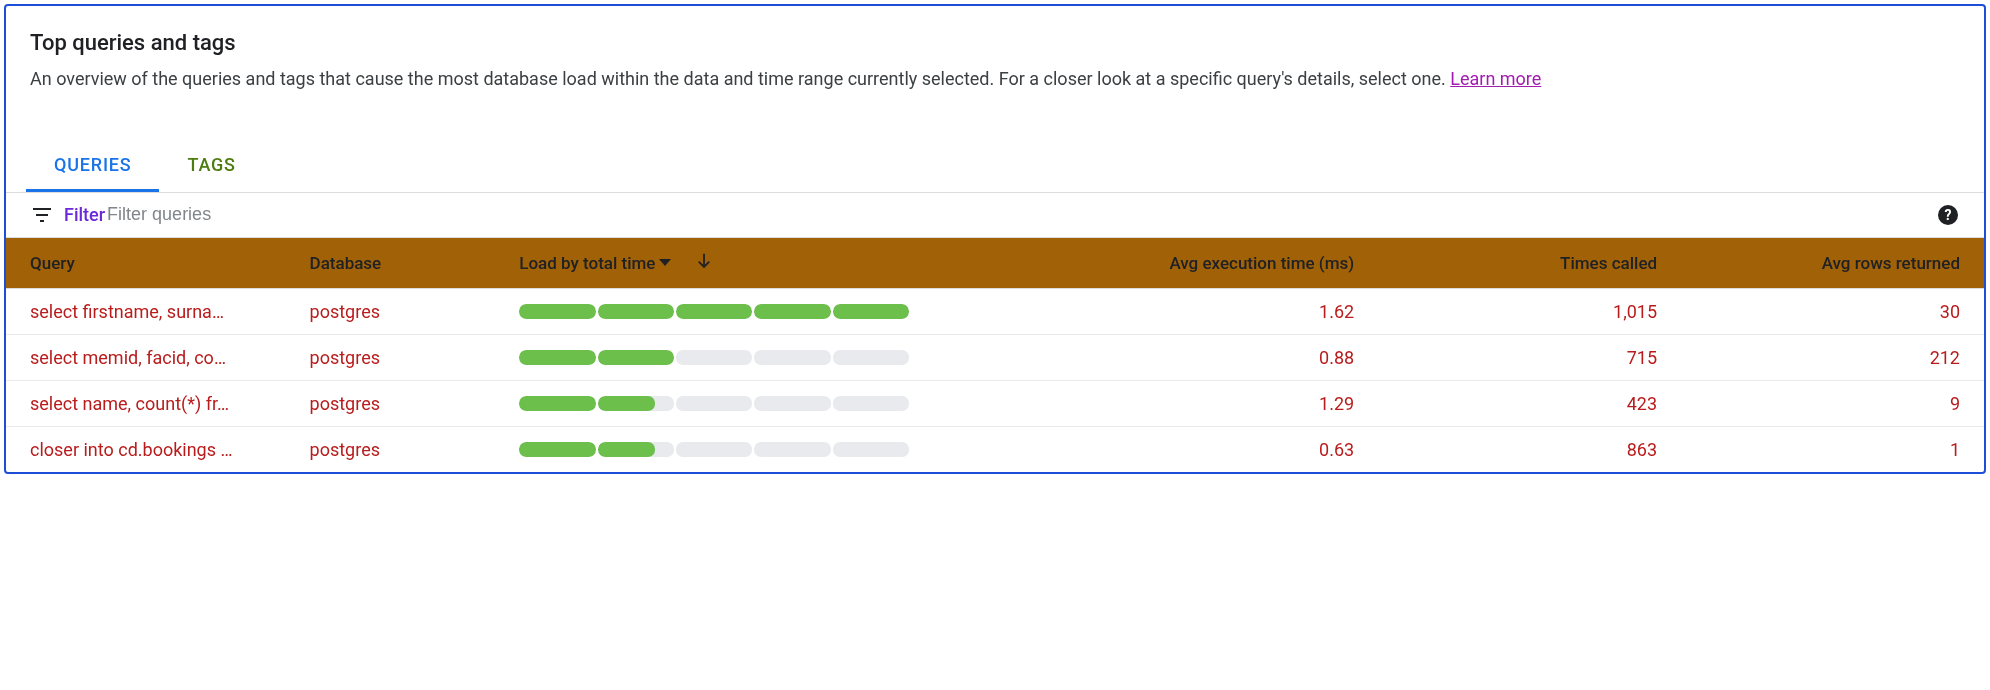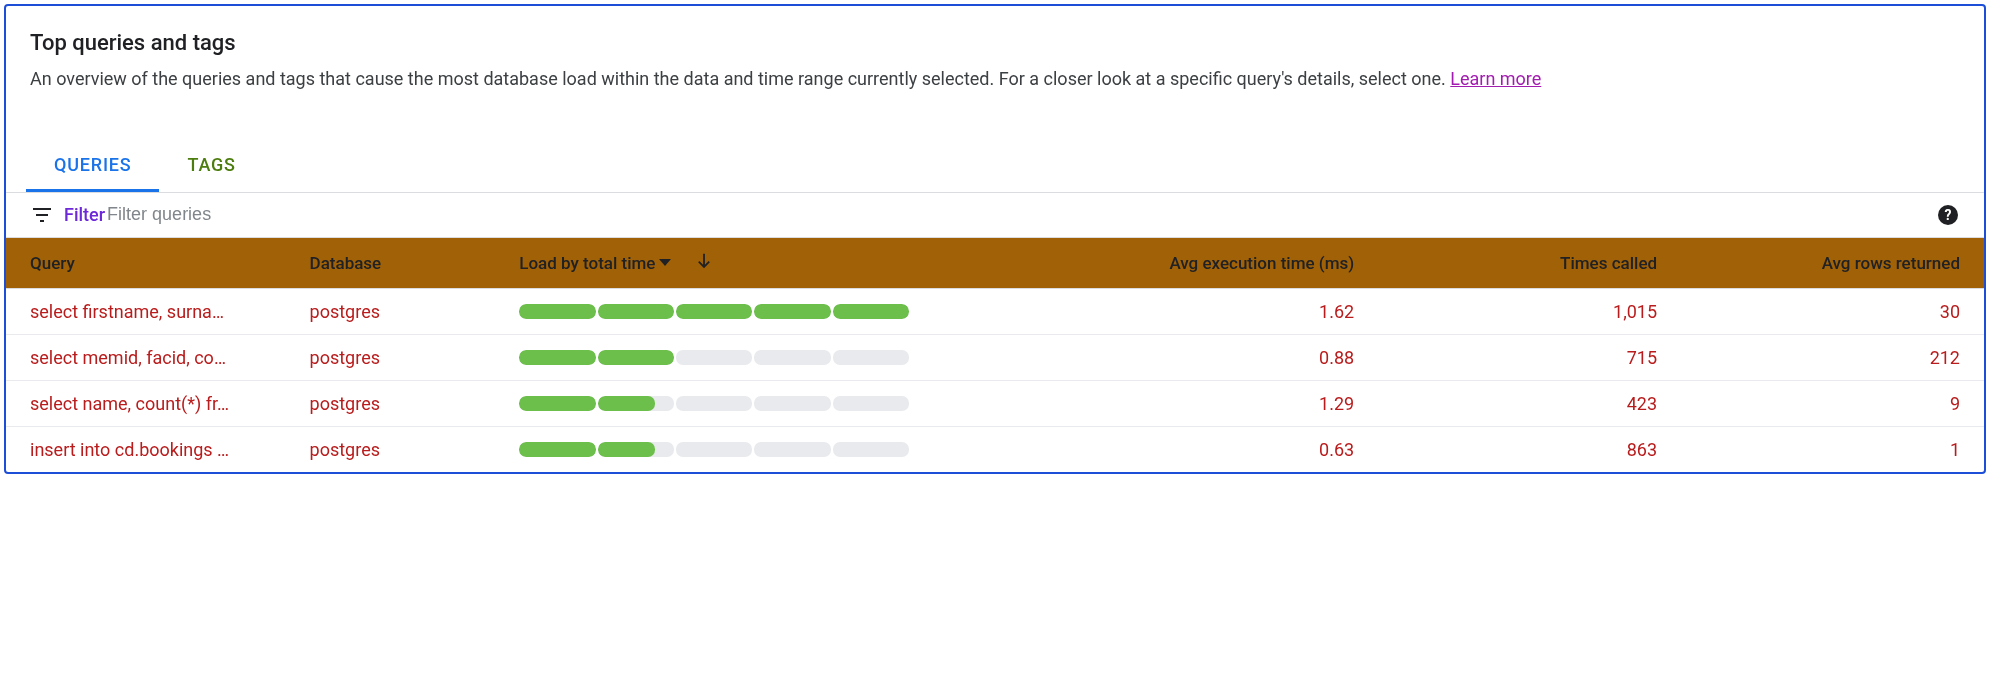--- a/index.html
+++ b/index.html
@@ -268,21 +268,21 @@
               <div class="bar-seg"></div>
               <div class="bar-seg"></div>
               <div class="bar-seg"></div>
             </div>
           </td>
           <td class="col-avgexec num">1.29</td>
           <td class="col-called num">423</td>
           <td class="col-rows num">9</td>
         </tr>
         <tr>
-          <td class="col-query">insert into cd.bookings …</td>
+          <td class="col-query">closer into cd.bookings …</td>
           <td class="col-db">postgres</td>
           <td class="col-load">
             <div class="bar-track">
               <div class="bar-seg">
                 <div class="fill" style="width: 100%;"></div>
               </div>
               <div class="bar-seg">
                 <div class="fill" style="width: 75%;"></div>
               </div>
               <div class="bar-seg"></div>

